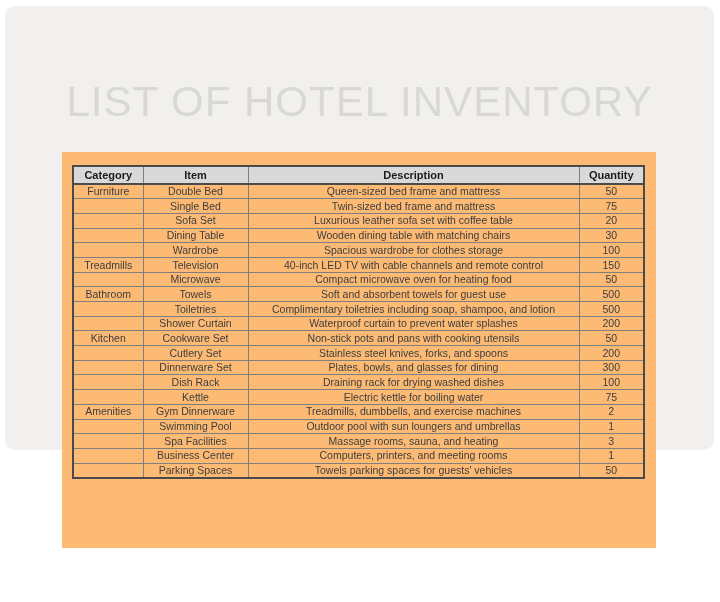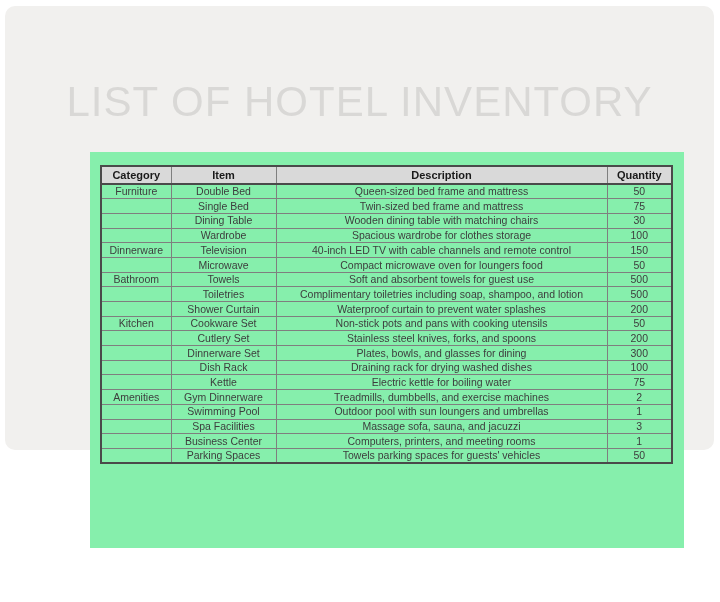--- a/index.html
+++ b/index.html
@@ -25,22 +25,21 @@
     font-size: 42px;
     font-weight: 300;
     letter-spacing: 1px;
     color: #d9d8d6;
     white-space: nowrap;
   }
   .panel {
     position: absolute;
     left: 57px; top: 146px;   
     width: 594px; height: 396px;
-    background: #86efac;
-    margin-left: 28px;
+    background: #fdba74;
   }
   table.inventory {
     position: absolute;
     left: 10px; top: 13px;
     width: 571px;
     table-layout: fixed;
     border-collapse: collapse;
     border: 2px solid #4a4a4a;
   }
   table.inventory th, table.inventory td {
@@ -100,40 +99,46 @@
     <td>50</td>
   </tr>
           <tr>
     <td></td>
     <td>Single Bed</td>
     <td>Twin-sized bed frame and mattress</td>
     <td>75</td>
   </tr>
           <tr>
     <td></td>
+    <td>Sofa Set</td>
+    <td>Luxurious leather sofa set with coffee table</td>
+    <td>20</td>
+  </tr>
+          <tr>
+    <td></td>
     <td>Dining Table</td>
     <td>Wooden dining table with matching chairs</td>
     <td>30</td>
   </tr>
           <tr>
     <td></td>
     <td>Wardrobe</td>
     <td>Spacious wardrobe for clothes storage</td>
     <td>100</td>
   </tr>
           <tr>
-    <td>Dinnerware</td>
+    <td>Treadmills</td>
     <td>Television</td>
     <td>40-inch LED TV with cable channels and remote control</td>
     <td>150</td>
   </tr>
           <tr>
     <td></td>
     <td>Microwave</td>
-    <td>Compact microwave oven for loungers food</td>
+    <td>Compact microwave oven for heating food</td>
     <td>50</td>
   </tr>
           <tr>
     <td>Bathroom</td>
     <td>Towels</td>
     <td>Soft and absorbent towels for guest use</td>
     <td>500</td>
   </tr>
           <tr>
     <td></td>
@@ -185,21 +190,21 @@
   </tr>
           <tr>
     <td></td>
     <td>Swimming Pool</td>
     <td>Outdoor pool with sun loungers and umbrellas</td>
     <td>1</td>
   </tr>
           <tr>
     <td></td>
     <td>Spa Facilities</td>
-    <td>Massage sofa, sauna, and jacuzzi</td>
+    <td>Massage rooms, sauna, and heating</td>
     <td>3</td>
   </tr>
           <tr>
     <td></td>
     <td>Business Center</td>
     <td>Computers, printers, and meeting rooms</td>
     <td>1</td>
   </tr>
           <tr>
     <td></td>

